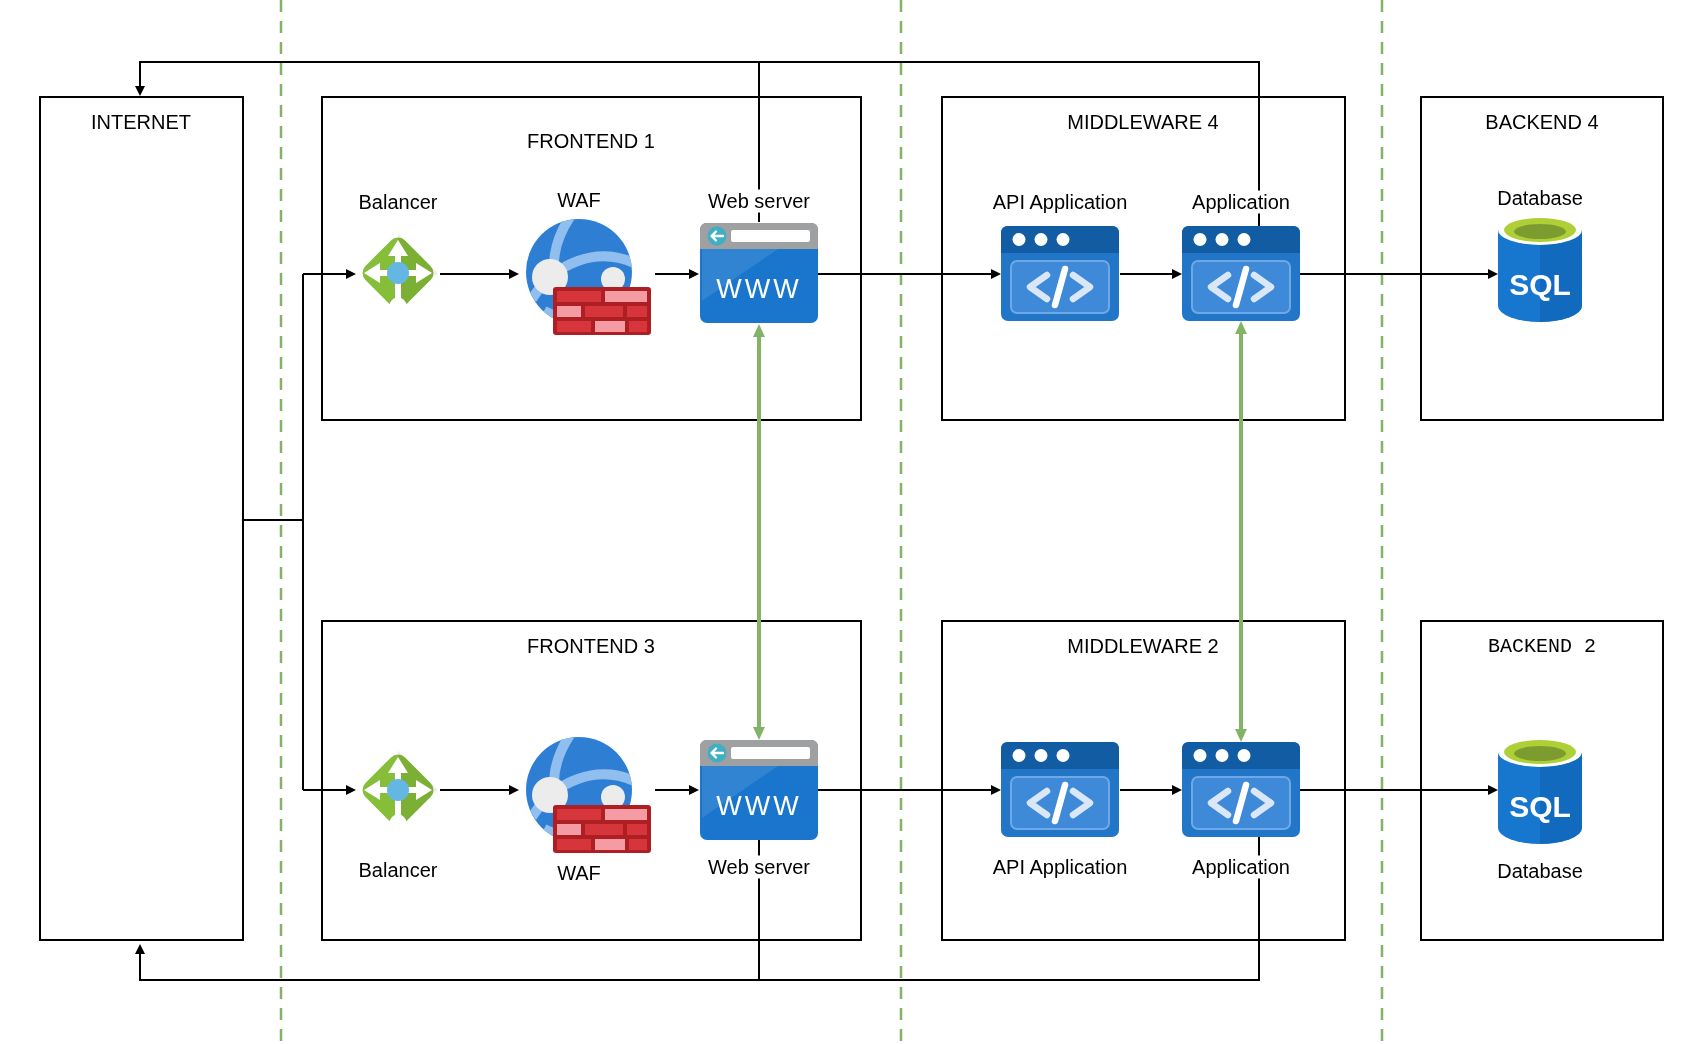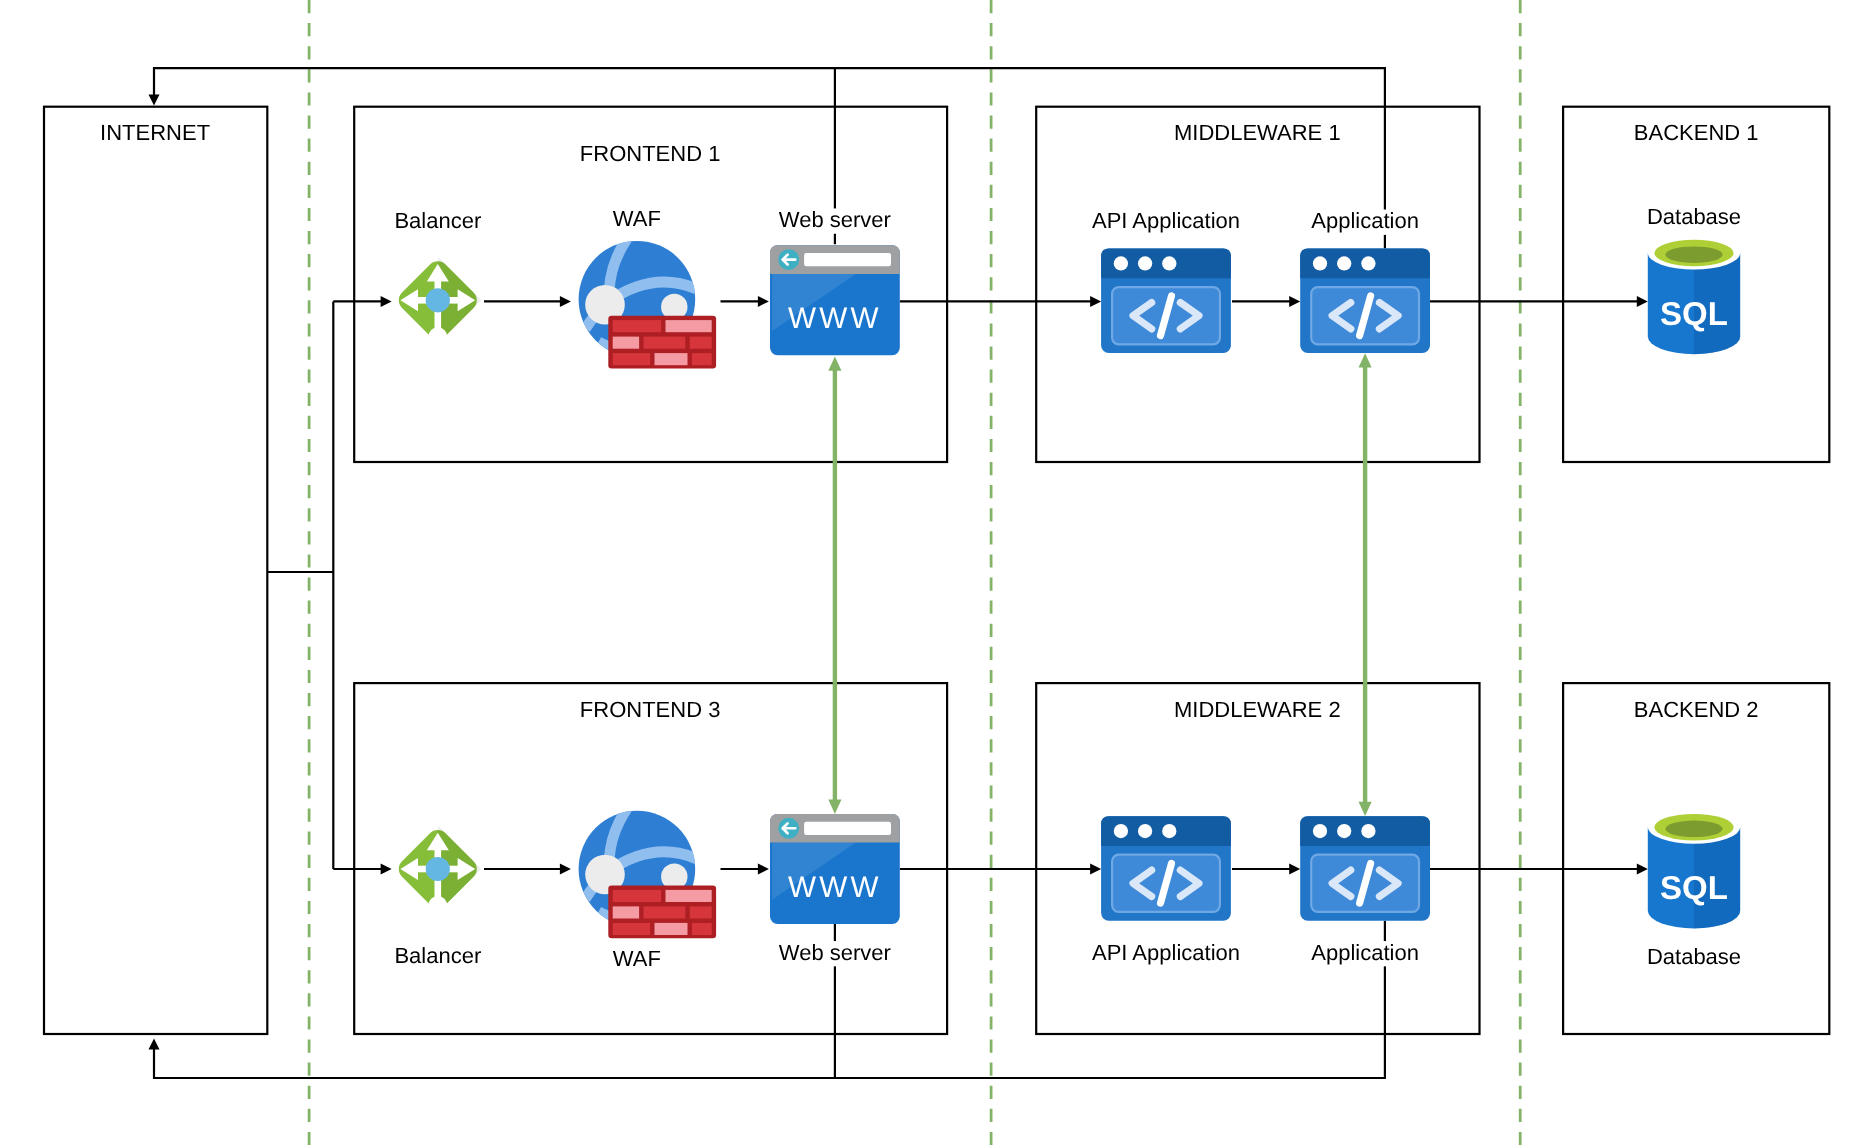--- a/index.html
+++ b/index.html
@@ -150,25 +150,25 @@
   <use href="#ic-balancer" x="358" y="747"></use>
   <use href="#ic-waf" x="518" y="733"></use>
   <use href="#ic-web" x="700" y="740"></use>
   <use href="#ic-app" x="1001" y="742"></use>
   <use href="#ic-app" x="1182" y="742"></use>
   <use href="#ic-sql" x="1498" y="734"></use>
 </svg>
 
   <div class="lbl" style="left:141px;top:122px;">INTERNET</div>
   <div class="lbl" style="left:591px;top:122px;margin-top:19px;">FRONTEND 1</div>
-  <div class="lbl" style="left:1143px;top:122px;">MIDDLEWARE 1</div>
-  <div class="lbl" style="left:1542px;top:122px;">BACKEND 1</div>
+  <div class="lbl" style="left:1143px;top:122px;">MIDDLEWARE 4</div>
+  <div class="lbl" style="left:1542px;top:122px;">BACKEND 4</div>
   <div class="lbl" style="left:591px;top:646px;">FRONTEND 3</div>
   <div class="lbl" style="left:1143px;top:646px;text-align:center;">MIDDLEWARE 2</div>
-  <div class="lbl" style="left:1542px;top:646px;">BACKEND 2</div>
+  <div class="lbl" style="left:1542px;top:646px;font-family:Liberation Mono, monospace;">BACKEND 2</div>
 
   <div class="lbl" style="left:398px;top:202px;">Balancer</div>
   <div class="lbl" style="left:579px;top:200px;">WAF</div>
   <div class="lbl" style="left:759px;top:201px;">Web server</div>
   <div class="lbl" style="left:1060px;top:202px;">API Application</div>
   <div class="lbl" style="left:1241px;top:202px;">Application</div>
   <div class="lbl" style="left:1540px;top:198px;">Database</div>
 
   <div class="lbl" style="left:398px;top:870px;">Balancer</div>
   <div class="lbl" style="left:579px;top:873px;">WAF</div>

